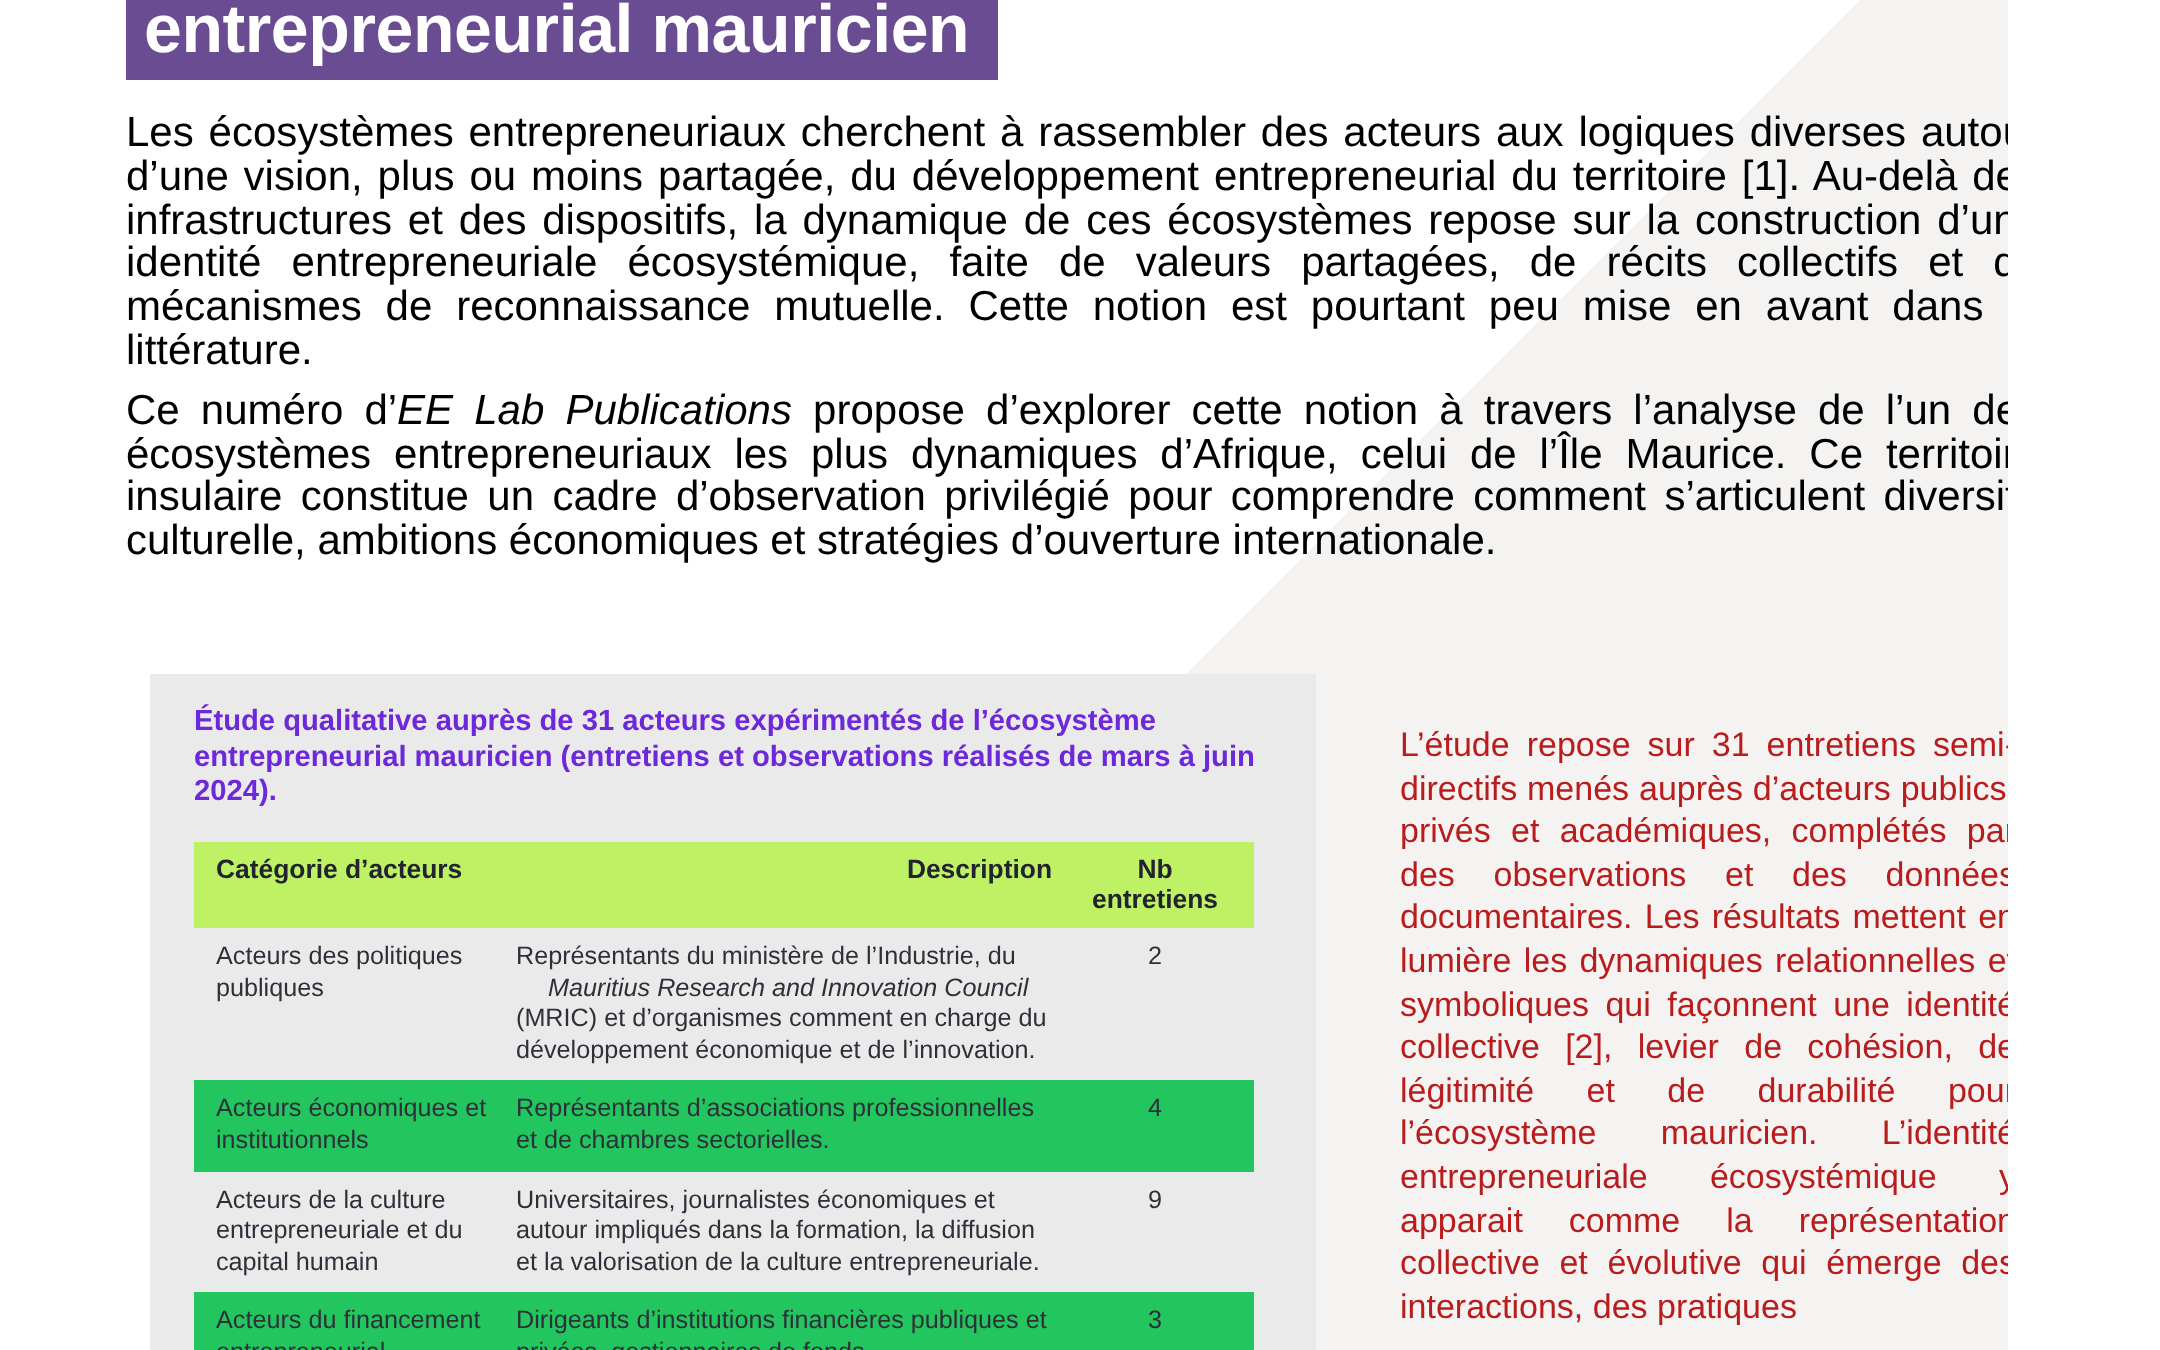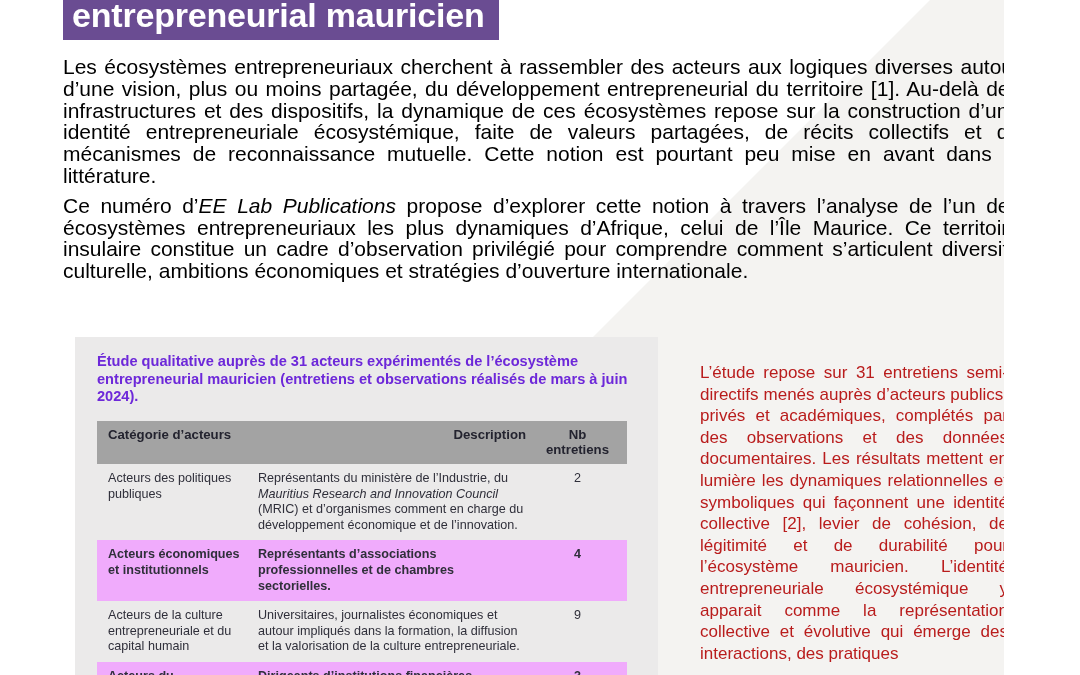--- a/index.html
+++ b/index.html
@@ -47,29 +47,29 @@
     margin:15px 0 0 22px;width:530px;
     color:#2f2f3a;font-size:12.6px;line-height:15.6px;
   }
   .t-row{
     display:grid;
     grid-template-columns:140px 268px 1fr;
     column-gap:10px;
     padding:7px 8px 7px 11px;
   }
   .t-row.head{
-    background:#a3a3a3;color:#23232f;
+    background:#bef264;color:#23232f;
     font-weight:bold;font-size:13.2px;
     padding-top:6px;padding-bottom:6px;
   }
-  .t-row.alt{background:#f0abfc;font-weight:bold;}
+  .t-row.alt{background:#22c55e;}
   .t-row .c-desc{}
   .t-row.head .c-desc{text-align:right;}
   .t-row .c-nb{text-align:center;}
-  .t-row em{}
+  .t-row em{margin-left:16px;}
   .sidebar-copy{
     position:absolute;left:700px;top:326px;width:308px;
     color:#b91c1c;font-size:17px;line-height:21.6px;
     text-align:justify;
     margin-top:36px;
   }
 </style>
 </head>
 <body>
 

